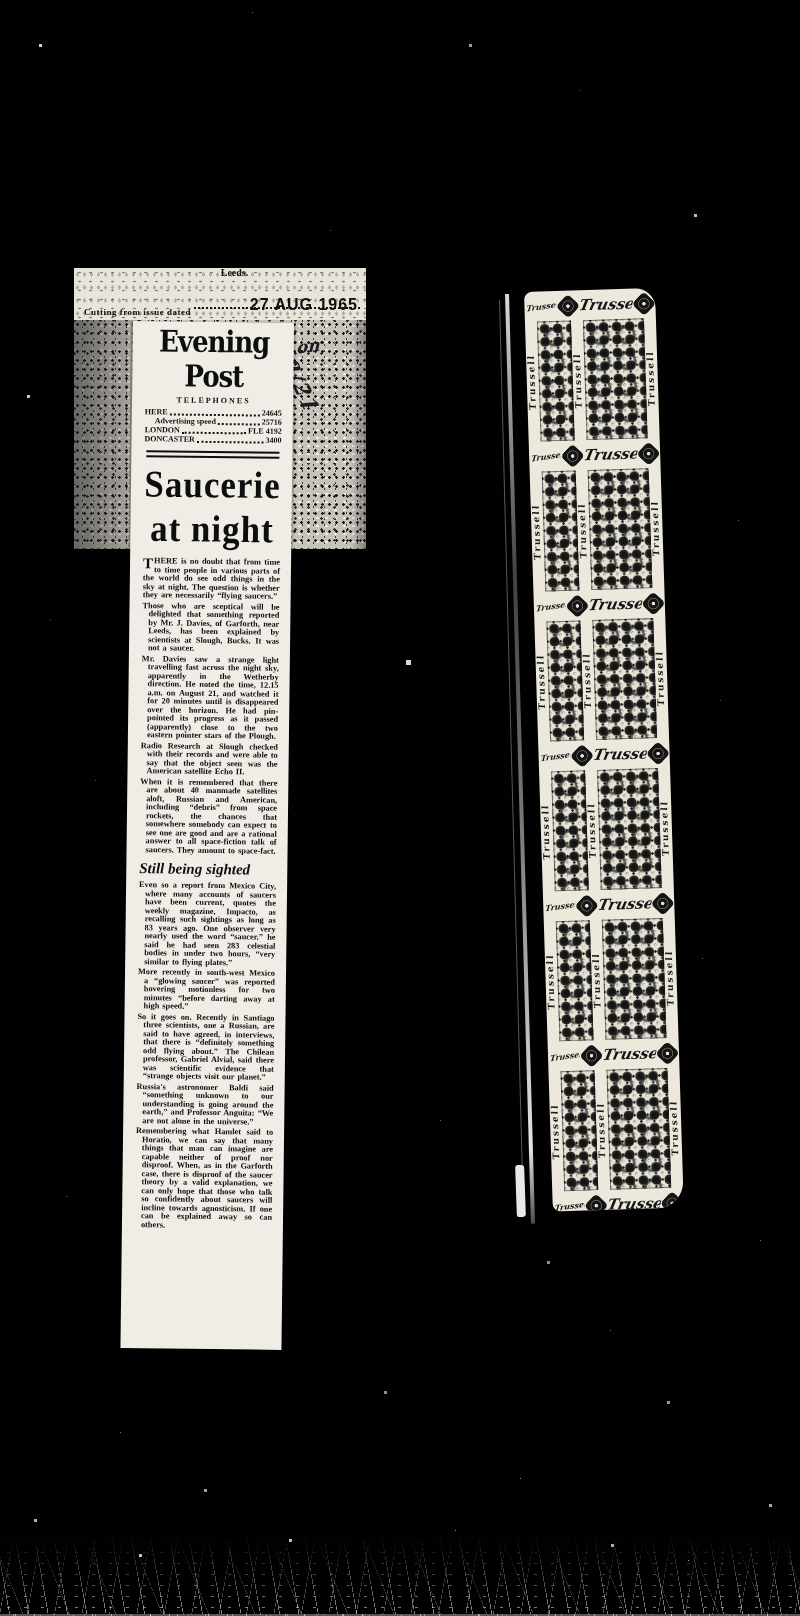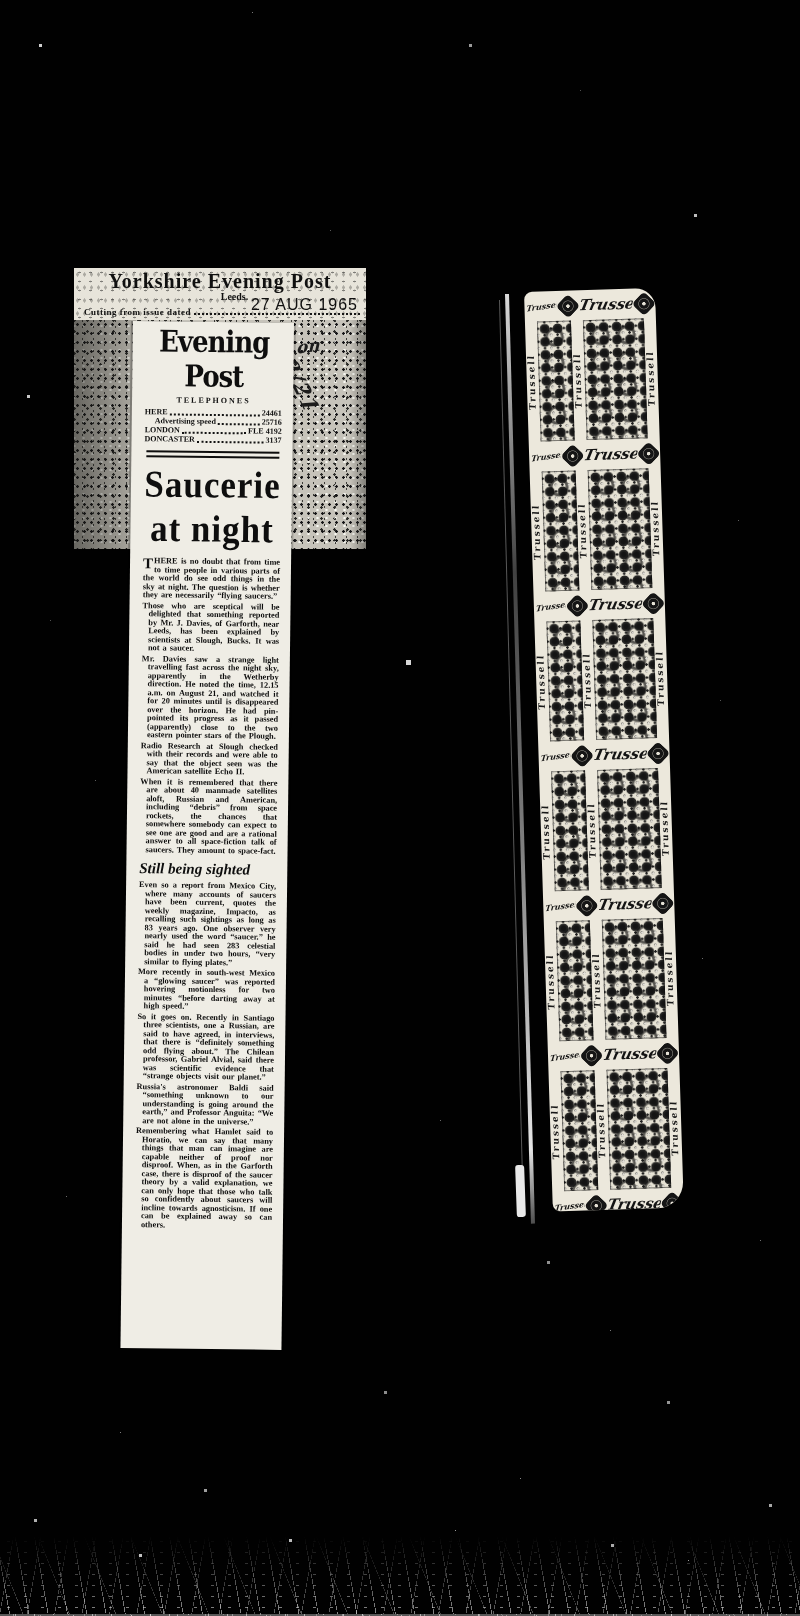--- a/index.html
+++ b/index.html
@@ -32,25 +32,25 @@
     border-bottom:2px solid rgba(255,255,255,.35);}
 
   
   .header-card{position:absolute;left:74px;top:268px;width:292px;height:52px;
     background-color:#e7e4da;
     background-image:radial-gradient(rgba(20,20,20,.5) 1px,transparent 1.3px),
                      radial-gradient(rgba(60,60,55,.35) 1px,transparent 1.3px);
     background-size:11px 9px,7px 13px;color:#101010;overflow:hidden;}
   .hc-title{font-weight:900;font-size:20px;text-align:center;letter-spacing:1px;line-height:22px;margin-top:2px;}
   .hc-city{text-align:center;font-size:10px;line-height:10px;font-weight:700;padding-left:29px;}
-  .hc-row{position:absolute;left:10px;right:4px;bottom:3px;display:flex;align-items:flex-end;font-size:9px;font-weight:700;}
+  .hc-row{position:absolute;left:10px;right:4px;bottom:3px;display:flex;align-items:flex-start;font-size:9px;font-weight:700;}
   .hc-cut{white-space:nowrap;letter-spacing:.5px;}
   .hc-leader{flex:1;border-bottom:2px dotted #161616;margin:0 2px 2px 3px;}
   .hc-stamp{position:absolute;right:8px;bottom:6px;font-family:"Liberation Sans",sans-serif;
-    font-weight:400;font-size:16px;letter-spacing:1px;background:transparent;}
+    font-weight:700;font-size:16px;letter-spacing:1px;background:transparent;}
 
   
   .grain{position:absolute;left:74px;top:320px;width:292px;height:229px;
     background-color:#c6c3ba;
     background-image:
       radial-gradient(#141416 1px,transparent 1.35px),
       radial-gradient(#3c3c38 1px,transparent 1.3px),
       radial-gradient(rgba(252,252,246,.95) 1px,transparent 1.35px),
       radial-gradient(#2b2b28 1.2px,transparent 1.6px);
     background-size:7px 9px,11px 6px,9px 8px,13px 11px;
@@ -123,21 +123,20 @@
   .f-block.b{flex:1;}
 </style>
 </head>
 <body>
 
 <div id="stage">
 
   <div class="speckles"></div>
 
   <div class="header-card">
-    <div class="hc-title">Yorkshire Evening Post</div>
     <div class="hc-city">Leeds.</div>
     <div class="hc-row">
       <span class="hc-cut">Cutting from issue dated</span>
       <span class="hc-leader"></span>
     </div>
     <div class="hc-stamp">27 AUG 1965</div>
   </div>
 
   <div class="grain">
     <div class="grain-dark"></div>
@@ -147,36 +146,36 @@
   <div class="hand hand-on">on</div>
   <div class="hand hand-date">8/21</div>
 
   <div class="clipping">
     <div class="masthead">Evening Post</div>
     <div class="tel-title">TELEPHONES</div>
     <div class="phones" id="phones">
         <div class="phone-row">
           <span>HERE</span>
           <span class="ph-leader"></span>
-          <span>24461</span>
+          <span>24645</span>
         </div>
         <div class="phone-row indent">
           <span>Advertising speed</span>
           <span class="ph-leader"></span>
           <span>25716</span>
         </div>
         <div class="phone-row">
           <span>LONDON</span>
           <span class="ph-leader"></span>
           <span>FLE 4192</span>
         </div>
         <div class="phone-row">
           <span>DONCASTER</span>
           <span class="ph-leader"></span>
-          <span>3137</span>
+          <span>3400</span>
         </div>
       </div>
     <div class="double-rule"></div>
     <div class="headline">Saucerie at night</div>
     <div class="article" id="article">
         <p class="lead"><span class="dropcap">T</span>HERE is no doubt that from time to time people in various parts of the world do see odd things in the sky at night. The question is whether they are necessarily “flying saucers.”</p>
         <p>Those who are sceptical will be delighted that something reported by Mr. J. Davies, of Garforth, near Leeds, has been explained by scientists at Slough, Bucks. It was not a saucer.</p>
         <p>Mr. Davies saw a strange light travelling fast across the night sky, apparently in the Wetherby direction. He noted the time, 12.15 a.m. on August 21, and watched it for 20 minutes until is disappeared over the horizon. He had pin-pointed its progress as it passed (apparently) close to the two eastern pointer stars of the Plough.</p>
         <p>Radio Research at Slough checked with their records and were able to say that the object seen was the American satellite Echo II.</p>
         <p>When it is remembered that there are about 40 manmade satellites aloft, Russian and American, including “debris” from space rockets, the chances that somewhere somebody can expect to see one are good and are a rational answer to all space-fiction talk of saucers. They amount to space-fact.</p>

